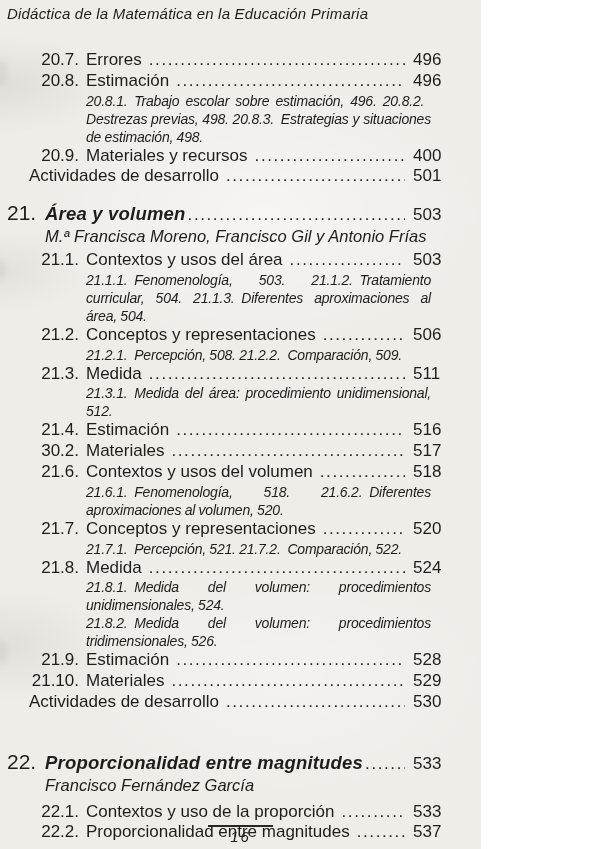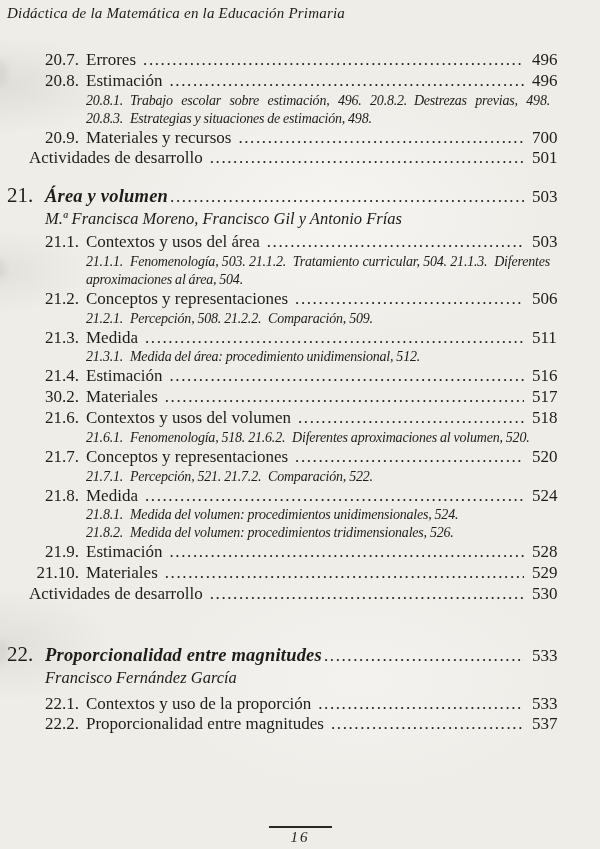--- a/index.html
+++ b/index.html
@@ -1,22 +1,22 @@
 <!DOCTYPE html>
 <html lang="es"><head>
 <meta charset="utf-8">
 <style>
   html,body { margin:0; padding:0; }
   body { width:600px; height:849px; overflow:hidden; }
 
   .sheet {
     position:relative;
-    width:600px; height:849px;
+    width:481px; height:849px;
     box-sizing:border-box;
-    font-family:Liberation Serif, serif;
+    font-family:Liberation Sans, sans-serif;
     color:#1f1d1a;
     background:
       radial-gradient(160px 70px at 0% 10%, rgba(90,85,80,.10), transparent 70%),
       radial-gradient(120px 60px at 0% 32%, rgba(90,85,80,.08), transparent 70%),
       radial-gradient(150px 80px at 1% 76%, rgba(90,85,80,.09), transparent 70%),
       radial-gradient(300px 180px at 55% 25%, rgba(255,255,255,.45), transparent 75%),
       radial-gradient(280px 160px at 60% 80%, rgba(255,255,255,.30), transparent 75%),
       #efede8;
     overflow:hidden;
   }
@@ -143,21 +143,21 @@
       <span class="num">20.8.</span>
         <span class="lbl">Estimación</span>
         <span class="leader">....................................................................................................................................................................................</span>
         <span class="pg">496</span>
     </div>
     <div class="note">20.8.1. Trabajo escolar sobre estimación, 496. 20.8.2. Destrezas previas, 498. 20.8.3. Estrategias y situaciones de estimación, 498.</div>
     <div class="row entry">
       <span class="num">20.9.</span>
         <span class="lbl">Materiales y recursos</span>
         <span class="leader">....................................................................................................................................................................................</span>
-        <span class="pg">700</span>
+        <span class="pg">400</span>
     </div>
     <div class="row entry flush">
       <span class="lbl">Actividades de desarrollo</span>
         <span class="leader">....................................................................................................................................................................................</span>
         <span class="pg">501</span>
     </div>
   </section>
 
   <section class="block chapter-21">
     <div class="row chapter-heading">

